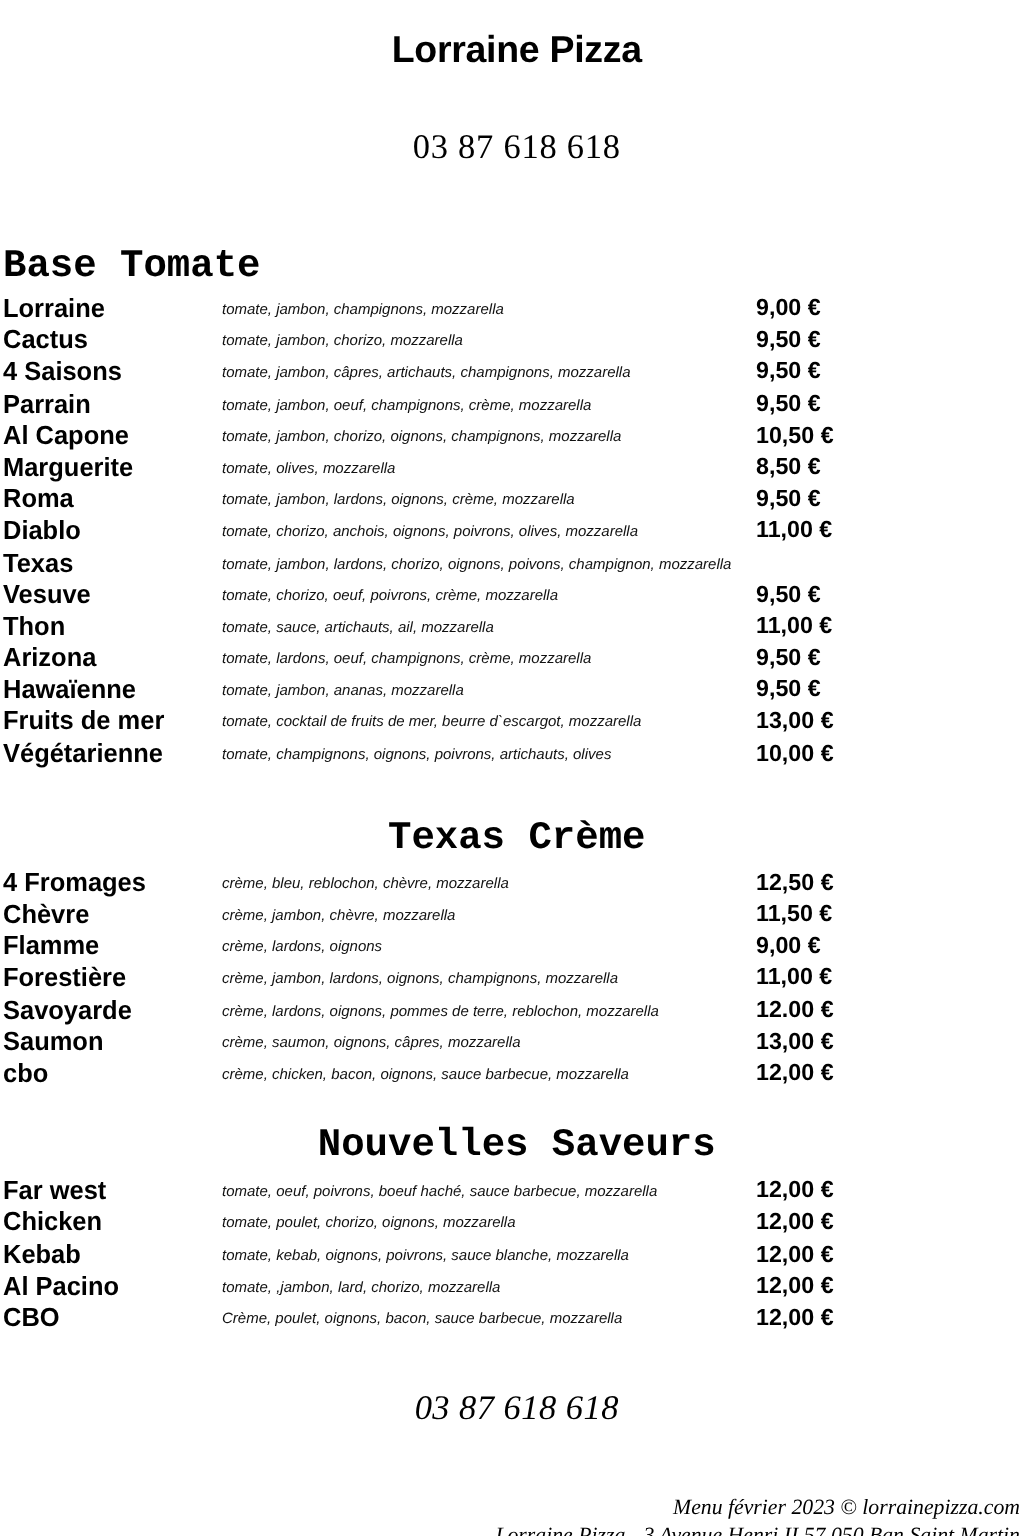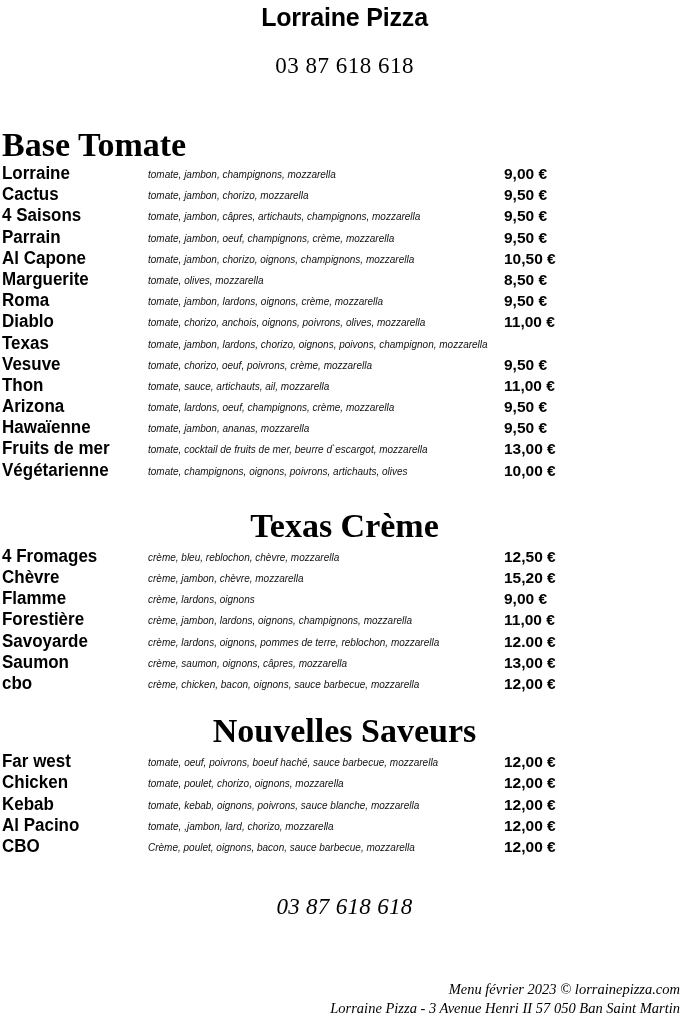--- a/index.html
+++ b/index.html
@@ -23,39 +23,39 @@
     box-sizing: border-box;
   }
 
   
   .shop-title {
     text-align: center;
     font-family: "Liberation Sans", sans-serif;
     font-weight: bold;
     font-size: 25px;
     letter-spacing: -0.2px;
-    margin: 0;
+    margin: 16px;
     padding-top: 2px;
     line-height: 30px;
   }
   .phone-top {
     text-align: center;
     font-family: "Liberation Serif", serif;
     font-size: 23px;
     line-height: 28px;
     margin: 0;
     padding-top: 20px;
     letter-spacing: 0.5px;
   }
 
   
   .section-heading {
-    font-family: Liberation Serif, serif;
+    font-family: Liberation Mono, monospace;
     font-weight: bold;
-    font-size: 34px;
+    font-size: 26px;
     line-height: 30px;
     margin: 0;
     white-space: nowrap;
   }
   .section-heading.left {
     text-align: left;
     padding-left: 2px;
   }
   .section-heading.center {
     text-align: center;
@@ -230,21 +230,21 @@
   <h2 class="section-heading center block-creme-heading">Texas Crème</h2>
   <ul class="menu-list block-creme-list" id="list-1">
       <li class="menu-row">
         <span class="item-name">4 Fromages</span>
         <span class="item-ingredients">crème, bleu, reblochon, chèvre, mozzarella</span>
         <span class="item-price">12,50 €</span>
       </li>
       <li class="menu-row">
         <span class="item-name">Chèvre</span>
         <span class="item-ingredients">crème, jambon, chèvre, mozzarella</span>
-        <span class="item-price">15,20 €</span>
+        <span class="item-price">11,50 €</span>
       </li>
       <li class="menu-row">
         <span class="item-name">Flamme</span>
         <span class="item-ingredients">crème, lardons, oignons</span>
         <span class="item-price">9,00 €</span>
       </li>
       <li class="menu-row">
         <span class="item-name">Forestière</span>
         <span class="item-ingredients">crème, jambon, lardons, oignons, champignons, mozzarella</span>
         <span class="item-price">11,00 €</span>

